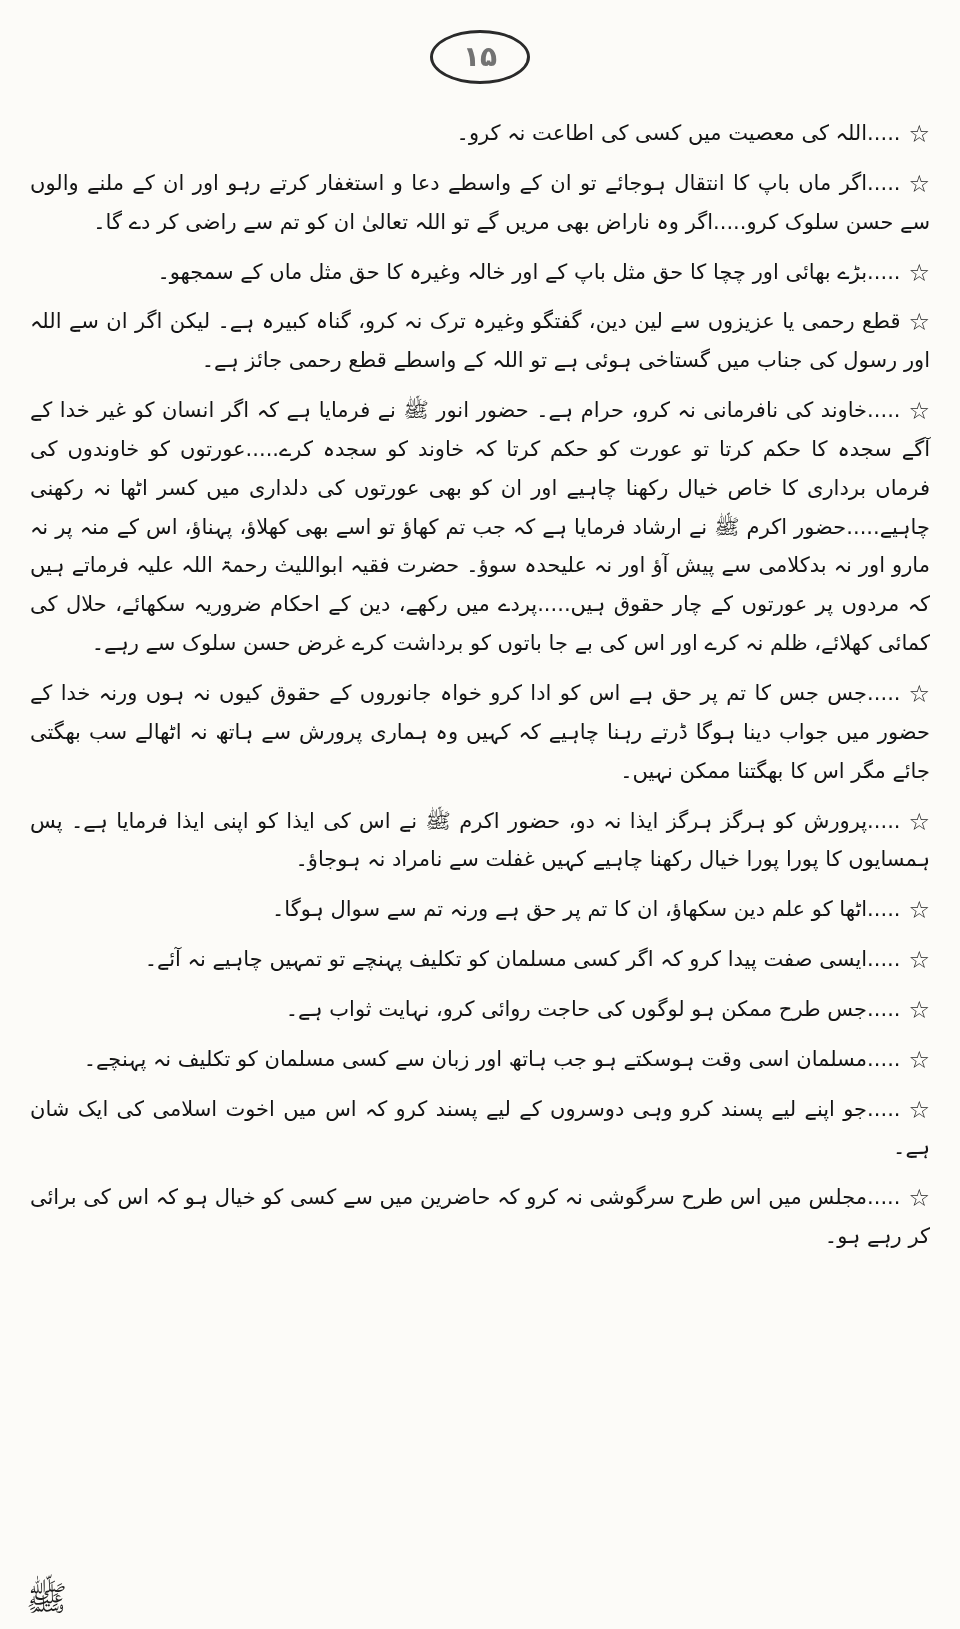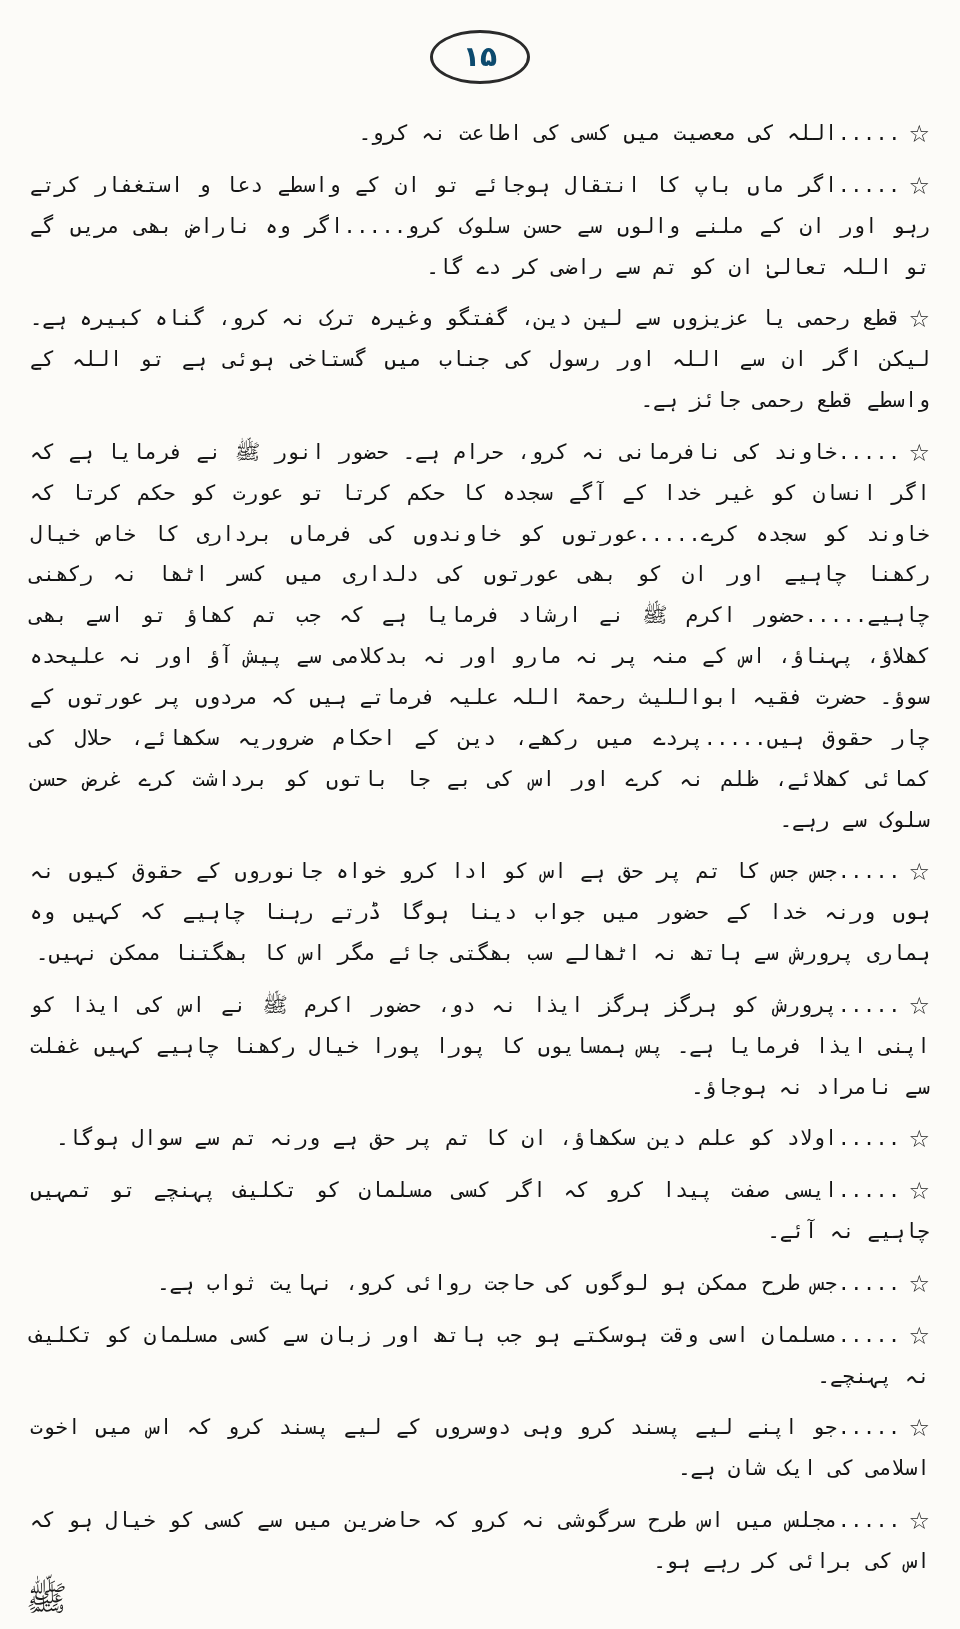--- a/index.html
+++ b/index.html
@@ -24,21 +24,21 @@
     border-radius: 50%;
     display: flex;
     align-items: center;
     justify-content: center;
     margin: 4px auto 30px auto;
     background: #fcfbf8;
   }
   .page-number-oval .num {
     font-size: 28px;
     font-weight: bold;
-    color: #0c4a6e;
+    color: #737373;
     line-height: 1;
   }
   .content {
     direction: rtl;
     unicode-bidi: embed;
   }
   .item {
     font-size: 21px;
     line-height: 1.85;
     text-align: justify;
@@ -49,21 +49,20 @@
   .item .star {
     display: inline-block;
     font-size: 24px;
     line-height: 1;
     margin-left: 8px;
     vertical-align: -2px;
     color: #1c1c1c;
   }
   .item .item-text {
     letter-spacing: 0.2px;
-    font-family: Liberation Mono, monospace;
   }
   .sall-mark {
     position: absolute;
     bottom: 14px;
     left: 26px;
     font-size: 34px;
     color: #1c1c1c;
     line-height: 1;
   }
 </style>
@@ -77,30 +76,31 @@
   </div>
 
   <div class="content">
 
     <p class="item"><span class="star">☆</span><span class="item-text">.....اللہ کی معصیت میں کسی کی اطاعت نہ کرو۔</span></p>
 
     <p class="item"><span class="star">☆</span><span class="item-text">.....اگر ماں باپ کا انتقال ہوجائے تو ان کے واسطے دعا و استغفار کرتے رہو اور ان کے ملنے والوں سے حسن سلوک کرو.....اگر وہ ناراض بھی مریں گے تو اللہ تعالیٰ ان کو تم سے راضی کر دے گا۔</span></p>
 
 
 
+    <p class="item"><span class="star">☆</span><span class="item-text">.....بڑے بھائی اور چچا کا حق مثل باپ کے اور خالہ وغیرہ کا حق مثل ماں کے سمجھو۔</span></p>
 
     <p class="item"><span class="star">☆</span><span class="item-text">قطع رحمی یا عزیزوں سے لین دین، گفتگو وغیرہ ترک نہ کرو، گناہ کبیرہ ہے۔ لیکن اگر ان سے اللہ اور رسول کی جناب میں گستاخی ہوئی ہے تو اللہ کے واسطے قطع رحمی جائز ہے۔</span></p>
 
     <p class="item"><span class="star">☆</span><span class="item-text">.....خاوند کی نافرمانی نہ کرو، حرام ہے۔ حضور انور ﷺ نے فرمایا ہے کہ اگر انسان کو غیر خدا کے آگے سجدہ کا حکم کرتا تو عورت کو حکم کرتا کہ خاوند کو سجدہ کرے.....عورتوں کو خاوندوں کی فرماں برداری کا خاص خیال رکھنا چاہیے اور ان کو بھی عورتوں کی دلداری میں کسر اٹھا نہ رکھنی چاہیے.....حضور اکرم ﷺ نے ارشاد فرمایا ہے کہ جب تم کھاؤ تو اسے بھی کھلاؤ، پہناؤ، اس کے منہ پر نہ مارو اور نہ بدکلامی سے پیش آؤ اور نہ علیحدہ سوؤ۔ حضرت فقیہ ابواللیث رحمۃ اللہ علیہ فرماتے ہیں کہ مردوں پر عورتوں کے چار حقوق ہیں.....پردے میں رکھے، دین کے احکام ضروریہ سکھائے، حلال کی کمائی کھلائے، ظلم نہ کرے اور اس کی بے جا باتوں کو برداشت کرے غرض حسن سلوک سے رہے۔</span></p>
 
     <p class="item"><span class="star">☆</span><span class="item-text">.....جس جس کا تم پر حق ہے اس کو ادا کرو خواہ جانوروں کے حقوق کیوں نہ ہوں ورنہ خدا کے حضور میں جواب دینا ہوگا ڈرتے رہنا چاہیے کہ کہیں وہ ہماری پرورش سے ہاتھ نہ اٹھالے سب بھگتی جائے مگر اس کا بھگتنا ممکن نہیں۔</span></p>
 
     <p class="item"><span class="star">☆</span><span class="item-text">.....پرورش کو ہرگز ہرگز ایذا نہ دو، حضور اکرم ﷺ نے اس کی ایذا کو اپنی ایذا فرمایا ہے۔ پس ہمسایوں کا پورا پورا خیال رکھنا چاہیے کہیں غفلت سے نامراد نہ ہوجاؤ۔</span></p>
 
-    <p class="item"><span class="star">☆</span><span class="item-text">.....اولاد کو علم دین سکھاؤ، ان کا تم پر حق ہے ورنہ تم سے سوال ہوگا۔</span></p>
+    <p class="item"><span class="star">☆</span><span class="item-text">.....اٹھا کو علم دین سکھاؤ، ان کا تم پر حق ہے ورنہ تم سے سوال ہوگا۔</span></p>
 
     <p class="item"><span class="star">☆</span><span class="item-text">.....ایسی صفت پیدا کرو کہ اگر کسی مسلمان کو تکلیف پہنچے تو تمہیں چاہیے نہ آئے۔</span></p>
 
     <p class="item"><span class="star">☆</span><span class="item-text">.....جس طرح ممکن ہو لوگوں کی حاجت روائی کرو، نہایت ثواب ہے۔</span></p>
 
     <p class="item"><span class="star">☆</span><span class="item-text">.....مسلمان اسی وقت ہوسکتے ہو جب ہاتھ اور زبان سے کسی مسلمان کو تکلیف نہ پہنچے۔</span></p>
 
     <p class="item"><span class="star">☆</span><span class="item-text">.....جو اپنے لیے پسند کرو وہی دوسروں کے لیے پسند کرو کہ اس میں اخوت اسلامی کی ایک شان ہے۔</span></p>
 
     <p class="item"><span class="star">☆</span><span class="item-text">.....مجلس میں اس طرح سرگوشی نہ کرو کہ حاضرین میں سے کسی کو خیال ہو کہ اس کی برائی کر رہے ہو۔</span></p>

